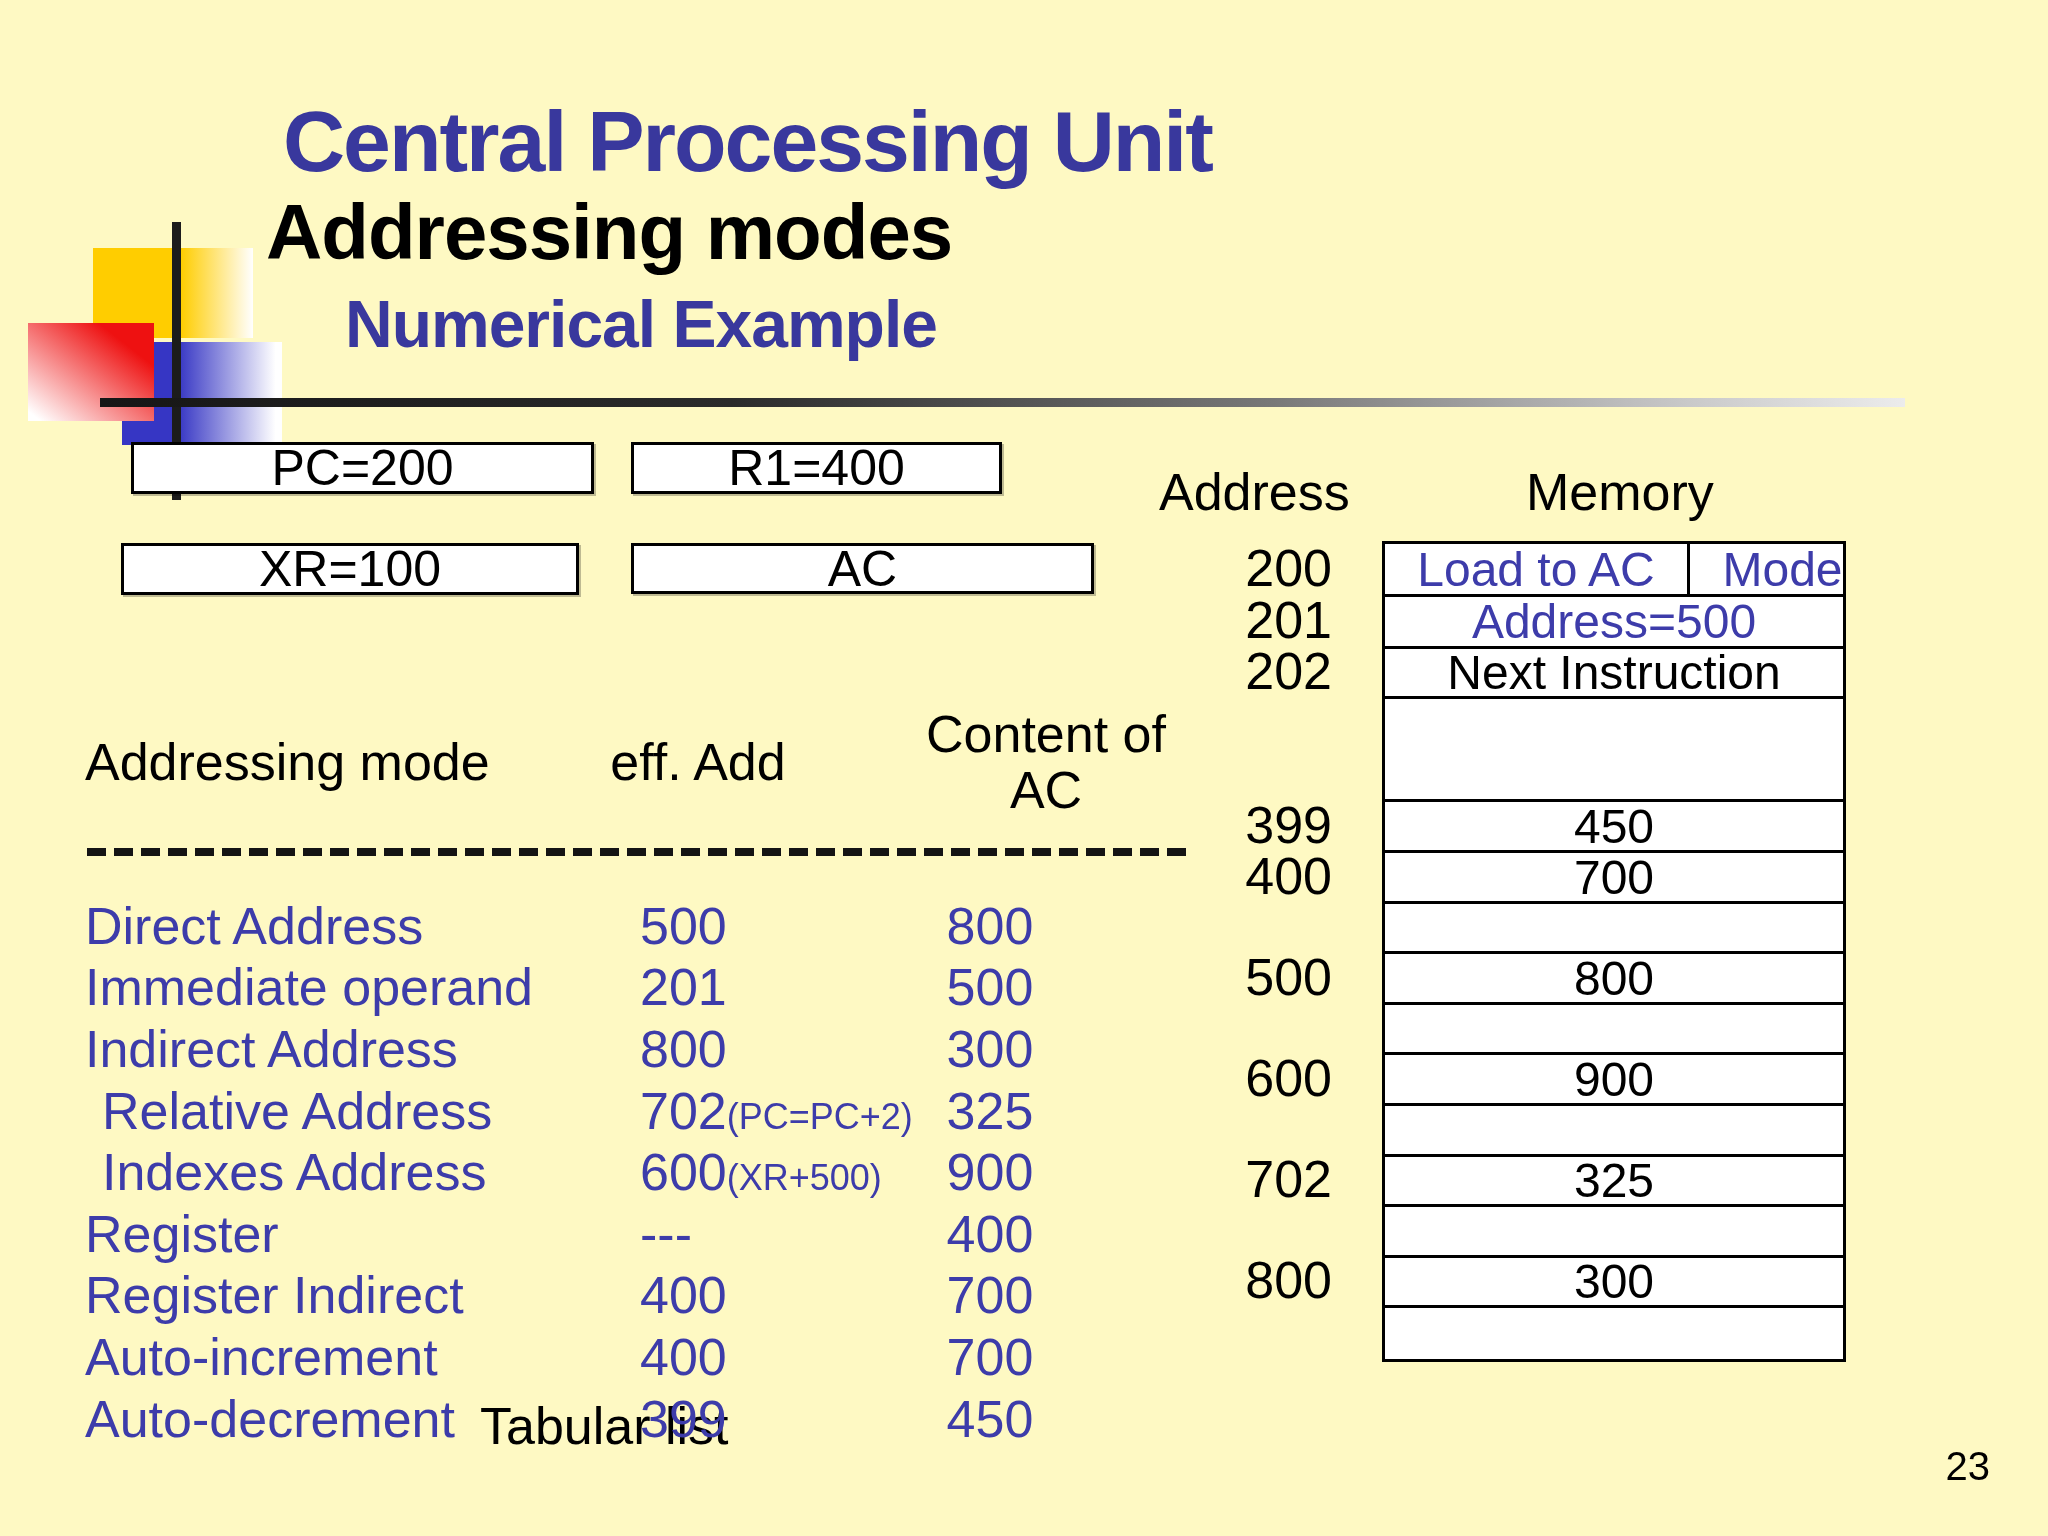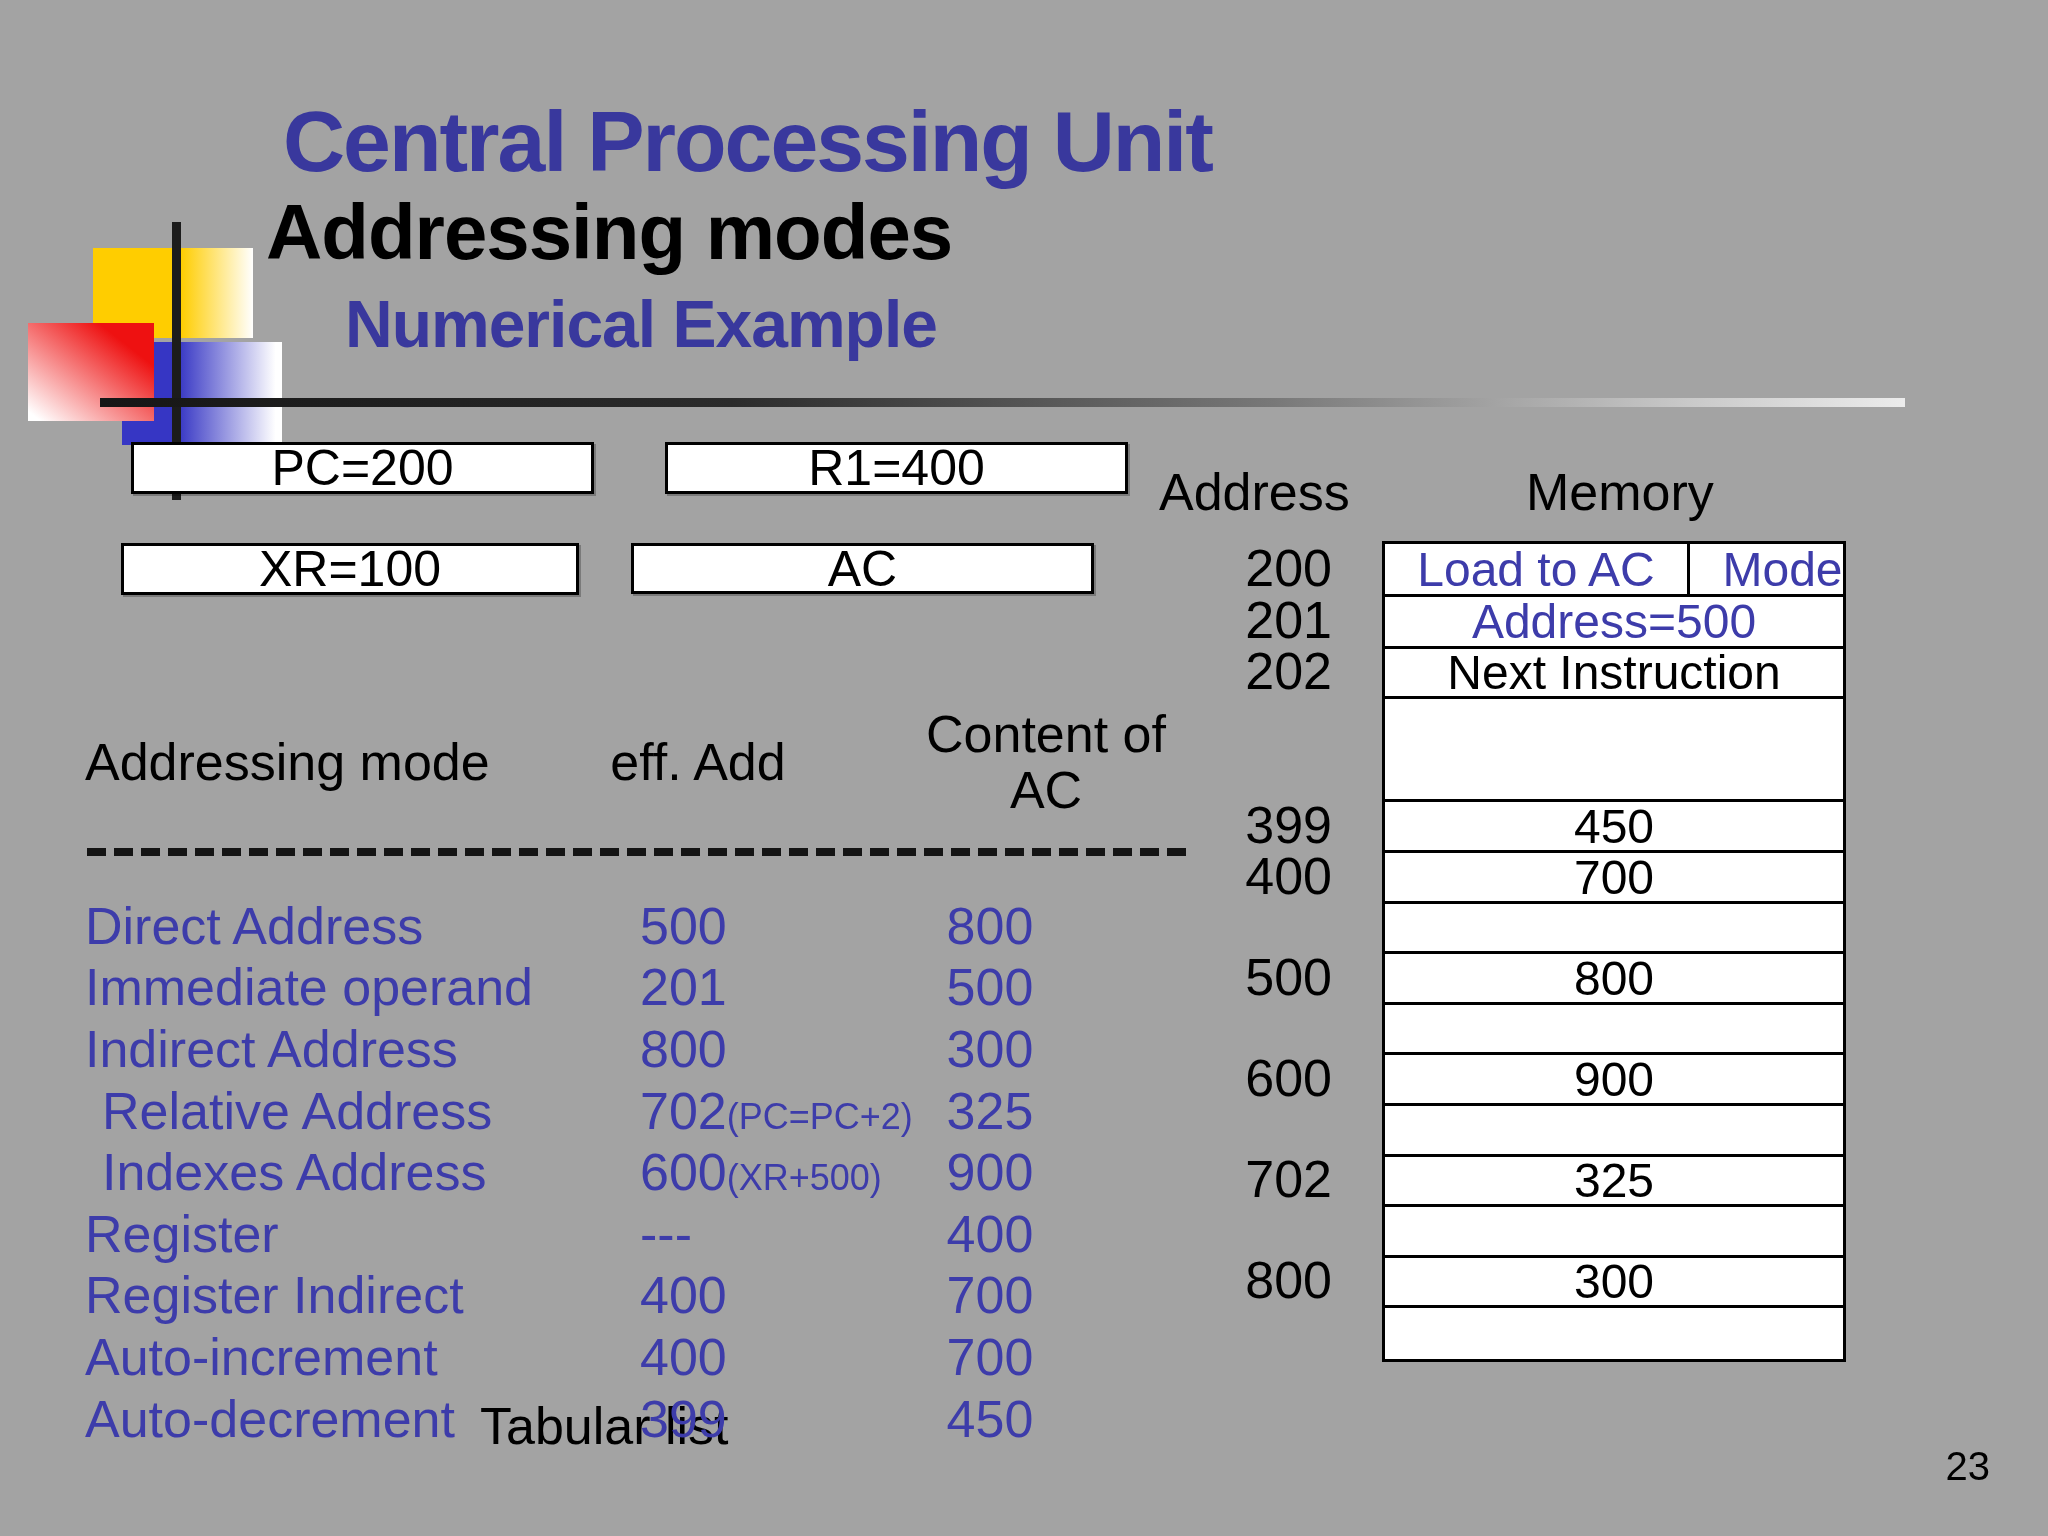--- a/index.html
+++ b/index.html
@@ -1,16 +1,16 @@
 <!DOCTYPE html>
 <html style="--title-blue: #39389d; --body-blue: #3d3caa; --deco-yellow: #ffcd00; --deco-red: #ee1111; --deco-blue: #3636c4;"><head>
 <meta charset="utf-8">
 <style>
   html,body{margin:0;padding:0;background:#ffffff;}
-  #slide{position:relative;width:2048px;height:1536px;background:#a3a3a3;overflow:hidden;
+  #slide{position:relative;width:2048px;height:1536px;background:#fef9c3;overflow:hidden;
          font-family:"Liberation Sans","DejaVu Sans",sans-serif;color:#000;}
 
   
   .deco{position:absolute;}
   #deco-yellow{left:93px;top:248px;width:160px;height:90px;z-index:1;
     background:linear-gradient(to right,var(--deco-yellow) 0%,var(--deco-yellow) 55%,#fff 100%);}
   #deco-blue{left:122px;top:342px;width:160px;height:103px;z-index:2;
     background:linear-gradient(to right,var(--deco-blue) 0%,var(--deco-blue) 35%,#fff 96%);}
   #deco-red{left:28px;top:323px;width:126px;height:98px;z-index:3;
     background:linear-gradient(to bottom left,var(--deco-red) 22%,#fff 95%);}
@@ -22,21 +22,21 @@
   .t-line{position:absolute;font-weight:bold;white-space:nowrap;line-height:1.1;}
   #title1{left:283px;top:94px;font-size:86px;letter-spacing:-2px;color:var(--title-blue);}
   #title2{left:266px;top:190px;font-size:78px;letter-spacing:-1px;color:#000;}
   #title3{left:345px;top:288px;font-size:66px;letter-spacing:-1px;color:var(--title-blue);}
 
   
   .regbox{position:absolute;border:3px solid #000;box-sizing:border-box;z-index:5;background:#fff;
     display:flex;align-items:center;justify-content:center;font-size:50px;
     box-shadow:2px 2px 0 rgba(0,0,0,0.25);}
   #reg-pc{left:131px;top:442px;width:463px;height:52px;}
-  #reg-r1{left:665px;top:442px;width:463px;height:52px;}
+  #reg-r1{left:631px;top:442px;width:371px;height:52px;}
   #reg-xr{left:121px;top:543px;width:458px;height:52px;}
   #reg-ac{left:631px;top:543px;width:463px;height:51px;}
 
   
   .col-label{position:absolute;font-size:52px;white-space:nowrap;}
   #lbl-address{left:1159px;top:462px;}
   #lbl-memory{left:1526px;top:462px;}
 
   #mem-wrap{position:absolute;left:1150px;top:541px;display:flex;z-index:5;}
   #addr-col{width:182px;margin-right:50px;}

